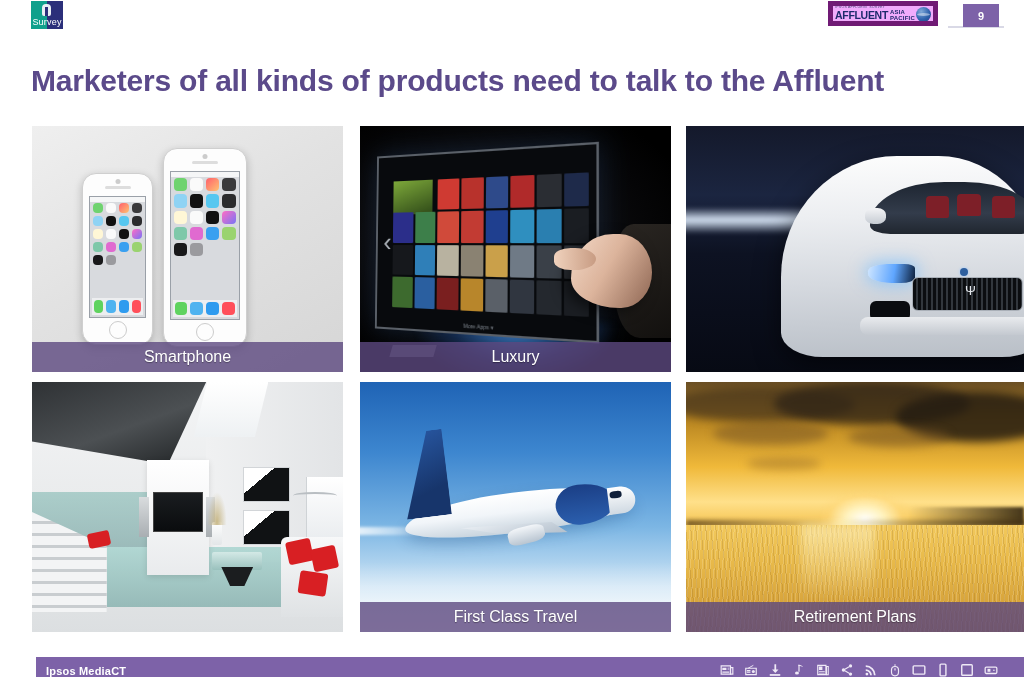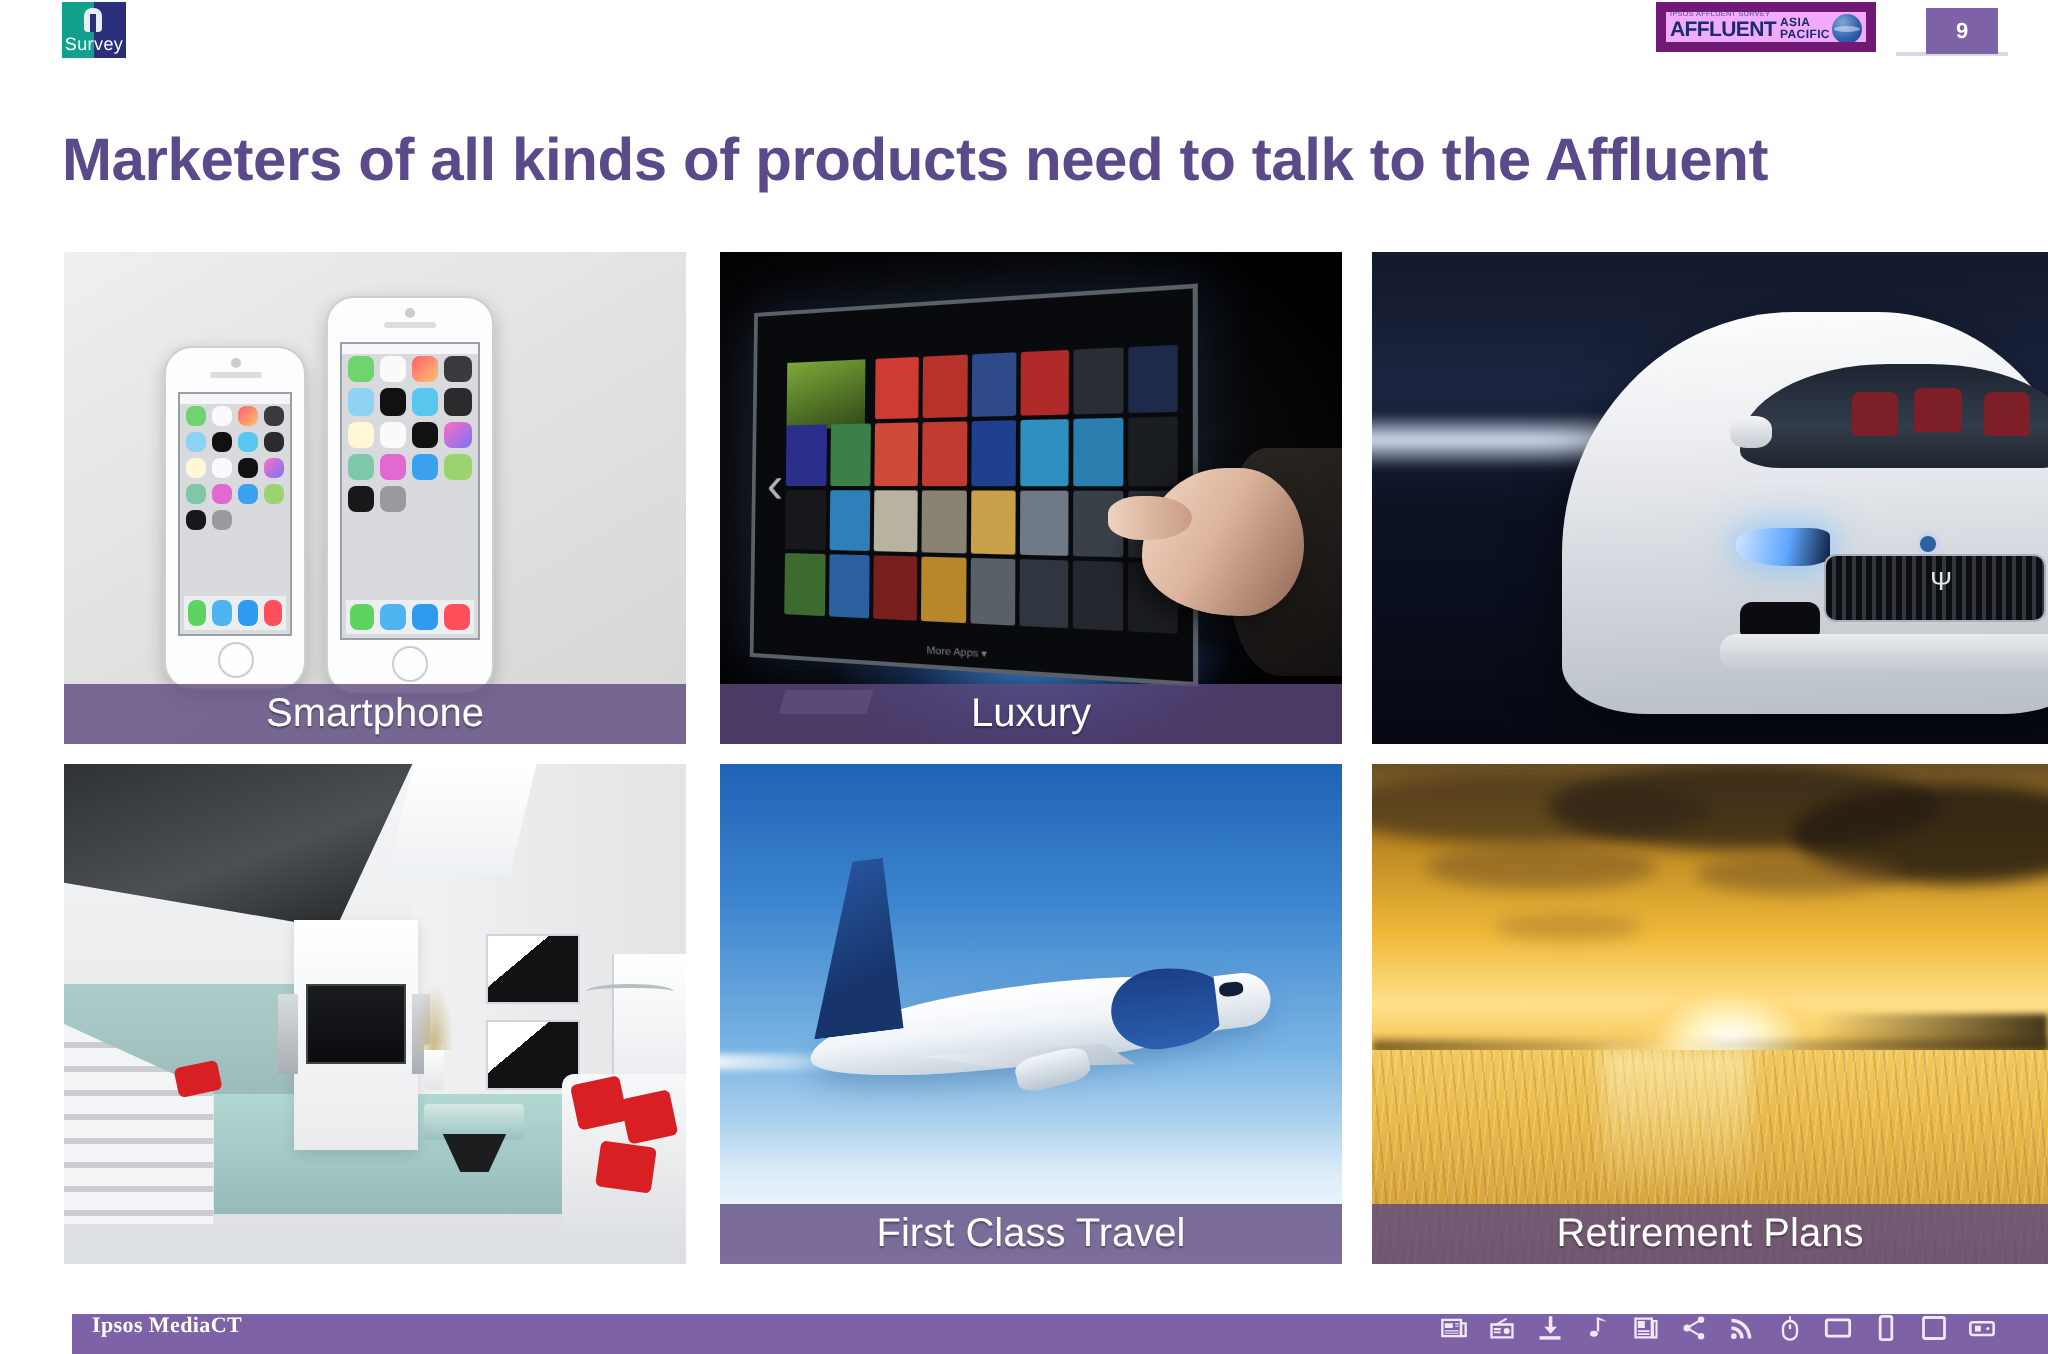--- a/index.html
+++ b/index.html
@@ -78,21 +78,21 @@
     letter-spacing:-.2px; white-space:nowrap;
   }
 
   
   .grid{ position:absolute; left:32px; top:126px; width:992px; height:506px; }
   .tile{ position:absolute; overflow:hidden; }
   .tile .art{ position:absolute; inset:0; overflow:hidden; }
   .caption{
     position:absolute; left:0; bottom:0; width:100%; height:30px;
     background:rgba(92,72,128,0.80);
-    color:#ffffff; font-size:20px;
+    color:#ffffff; font-size:16px;
     display:flex; align-items:center; justify-content:center;
     text-shadow:0 1px 1px rgba(0,0,0,.35);
     margin-top:22px;
   }
   
   .t1{ left:0;   top:0;   width:311px; height:246px; }
   .t2{ left:328px;top:0;  width:311px; height:246px; }
   .t3{ left:654px;top:0;  width:338px; height:246px; }
   .t4{ left:0;   top:256px;width:311px; height:250px; }
   .t5{ left:328px;top:256px;width:311px;height:250px; }
@@ -268,21 +268,21 @@
     background:
       repeating-linear-gradient(96deg, rgba(255,255,255,.16) 0 1px, rgba(0,0,0,0) 1px 4px),
       repeating-linear-gradient(84deg, rgba(120,80,20,.18) 0 1px, rgba(0,0,0,0) 1px 5px),
       linear-gradient(180deg,#f2c95c 0%,#e8b949 35%,#d9a63c 70%,#c08f2e 100%); }
   .field-glow{ position:absolute; left:34%; top:57%; width:22%; height:30%;
     background:linear-gradient(180deg,rgba(255,245,200,.55),rgba(255,230,150,0)); filter:blur(4px); }
 
   
   .footer{
     position:absolute; left:36px; top:657px; width:988px; height:20px;
-    background:#7d62a8; display:flex; align-items:flex-start;font-family:Liberation Serif, serif;
+    background:#7d62a8; display:flex; align-items:flex-end;
   }
   .footer-text{ color:#ffffff; font-size:11px; font-weight:bold; margin-left:10px; letter-spacing:.2px;}
   .footer-icons{ margin-left:auto; display:flex; align-items:center; gap:10px; margin-right:26px; }
   .fi{ width:14px; height:14px; display:block; color:#efe9f6; }
   .fi svg{ width:100%; height:100%; display:block; fill:currentColor; }
 </style>
 </head>
 <body>
 
 <div class="slide">

